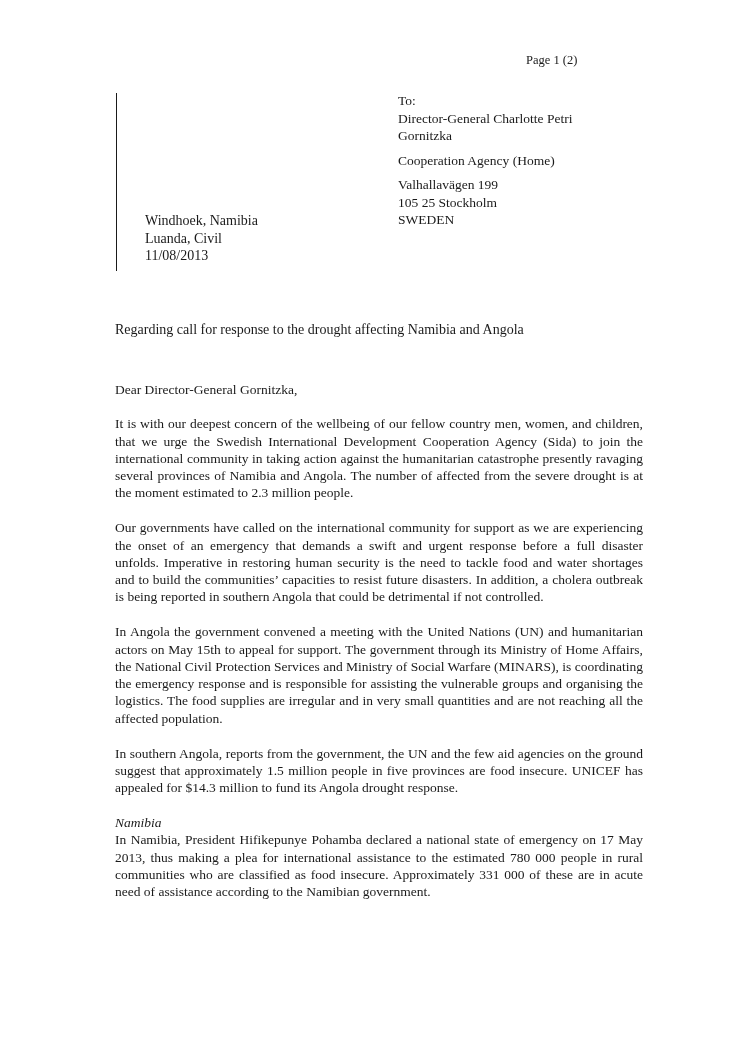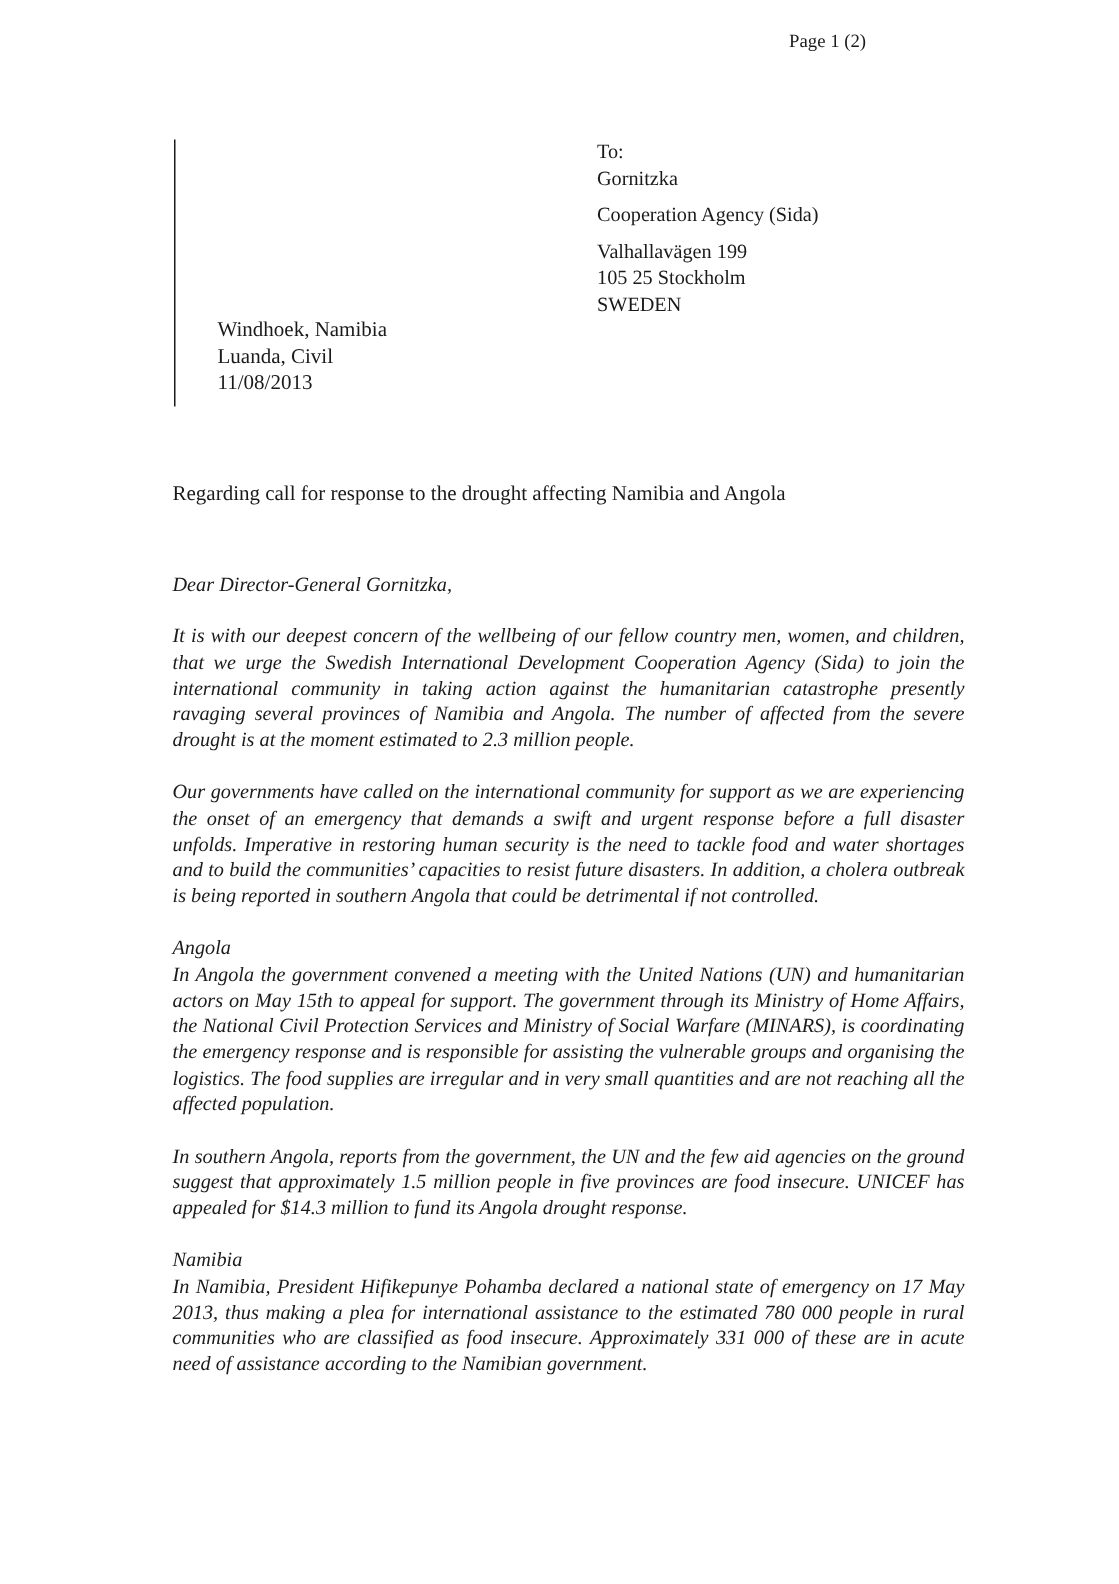--- a/index.html
+++ b/index.html
@@ -11,21 +11,21 @@
     width: 746px;
     height: 1056px;
     position: relative;
     overflow: hidden;
     font-family: "Liberation Serif", "DejaVu Serif", serif;
     color: #1a1a1a;
   }
   .page-number {
     position: absolute;
     left: 526px;
-    top: 20px;
+    top: 53px;
     font-size: 12.5px;
   }
   .vline {
     position: absolute;
     left: 116px;
     top: 93px;
     width: 1px;
     height: 178px;
     background: #1a1a1a;
   }
@@ -59,21 +59,20 @@
     position: absolute;
     left: 115px;
     top: 381px;
     width: 528px;
     font-size: 13.5px;
     line-height: 17.3px;
   }
   .body p {
     margin: 0 0 17.5px 0;
     text-align: justify;
-    font-style: italic;
   }
   .body p.salutation { text-align: left; margin-bottom: 17px; }
   .section-heading {
     font-style: italic;
     display: block;
   }
   .para-block { margin: 0 0 17.5px 0; }
   .para-block p { margin: 0; }
 </style>
 </head>
@@ -85,41 +84,41 @@
 
 <div class="sender">
   <span class="line">Windhoek, Namibia</span>
   <span class="line">Luanda, Civil</span>
   <span class="line">11/08/2013</span>
 </div>
 
 <div class="recipient">
   <div class="block">
     <span class="line">To:</span>
+    <span class="line">Director-General Charlotte Petri</span>
     <span class="line">Gornitzka</span>
   </div>
   <div class="block">
-    <span class="line">Cooperation Agency (Sida)</span>
+    <span class="line">Cooperation Agency (Home)</span>
   </div>
   <div class="block">
     <span class="line">Valhallavägen 199</span>
     <span class="line">105 25 Stockholm</span>
     <span class="line">SWEDEN</span>
   </div>
 </div>
 
 <h1 class="title">Regarding call for response to the drought affecting Namibia and Angola</h1>
 
 <div class="body">
   <p class="salutation">Dear Director-General Gornitzka,</p>
   <p>It is with our deepest concern of the wellbeing of our fellow country men, women, and children, that we urge the Swedish International Development Cooperation Agency (Sida) to join the international community in taking action against the humanitarian catastrophe presently ravaging several provinces of Namibia and Angola. The number of affected from the severe drought is at the moment estimated to 2.3 million people.</p>
   <p>Our governments have called on the international community for support as we are experiencing the onset of an emergency that demands a swift and urgent response before a full disaster unfolds. Imperative in restoring human security is the need to tackle food and water shortages and to build the communities’ capacities to resist future disasters. In addition, a cholera outbreak is being reported in southern Angola that could be detrimental if not controlled.</p>
 
   <div class="para-block">
-    <span class="section-heading">Angola</span>
     <p>In Angola the government convened a meeting with the United Nations (UN) and humanitarian actors on May 15th to appeal for support. The government through its Ministry of Home Affairs, the National Civil Protection Services and Ministry of Social Warfare (MINARS), is coordinating the emergency response and is responsible for assisting the vulnerable groups and organising the logistics. The food supplies are irregular and in very small quantities and are not reaching all the affected population.</p>
   </div>
   <div class="para-block">
     <p>In southern Angola, reports from the government, the UN and the few aid agencies on the ground suggest that approximately 1.5 million people in five provinces are food insecure. UNICEF has appealed for $14.3 million to fund its Angola drought response.</p>
   </div>
 
   <div class="para-block">
     <span class="section-heading">Namibia</span>
     <p>In Namibia, President Hifikepunye Pohamba declared a national state of emergency on 17 May 2013, thus making a plea for international assistance to the estimated 780 000 people in rural communities who are classified as food insecure. Approximately 331 000 of these are in acute need of assistance according to the Namibian government.</p>
   </div>

